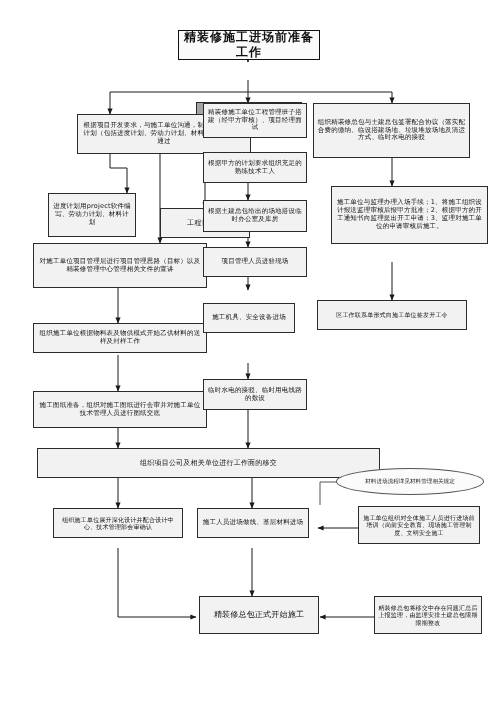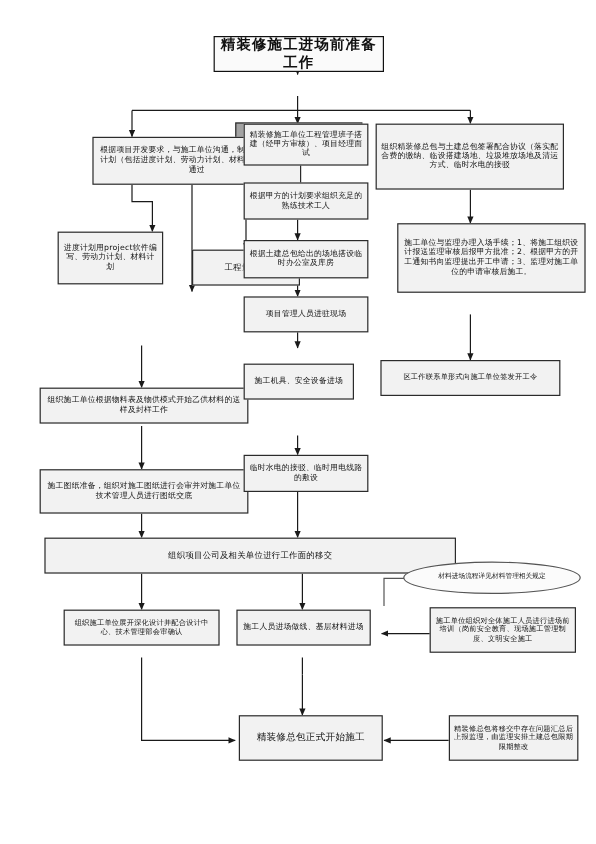--- a/index.html
+++ b/index.html
@@ -138,20 +138,23 @@
   </div>
 
   <div class="node s65" style="left:48px;top:193px;width:88px;height:44px;">
     <span class="t">进度计划用project软件编写、劳动力计划、材料计划</span>
   </div>
 
   <div class="node s7" style="left:160px;top:208px;width:90px;height:24px;">
     <span class="t">工程量复核</span>
   </div>
 
+  <div class="node s65" style="left:33px;top:243px;width:174px;height:45px;">
+    <span class="t">对施工单位项目管理层进行项目管理思路（目标）以及精装修管理中心管理相关文件的宣讲</span>
+  </div>
 
   <div class="node s65" style="left:33px;top:323px;width:174px;height:20px;">
     <span class="t">组织施工单位根据物料表及物供模式开始乙供材料的送样及封样工作</span>
   </div>
 
   <div class="node s65" style="left:33px;top:391px;width:174px;height:37px;">
     <span class="t">施工图纸准备，组织对施工图纸进行会审并对施工单位技术管理人员进行图纸交底</span>
   </div>
 
   <div class="node s65" style="left:203px;top:103px;width:104px;height:35px;">

